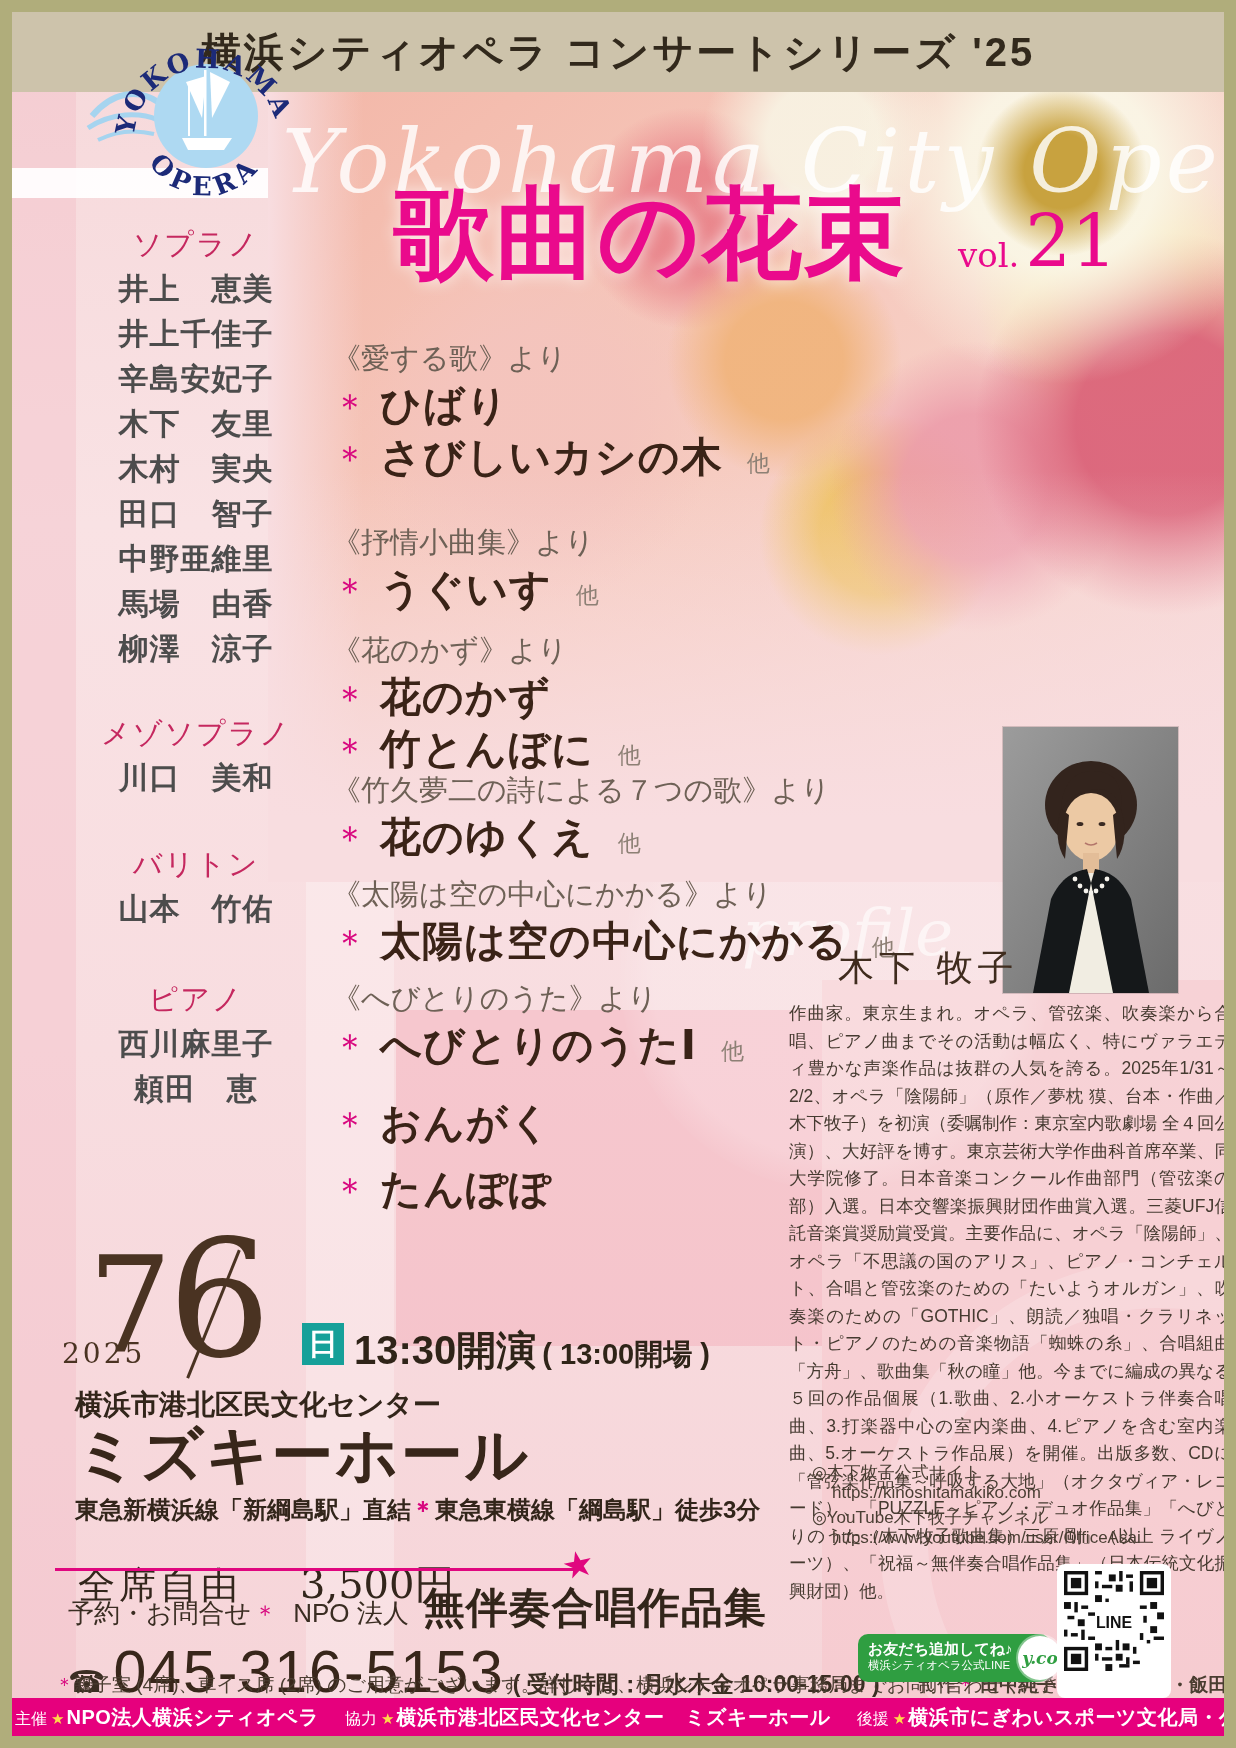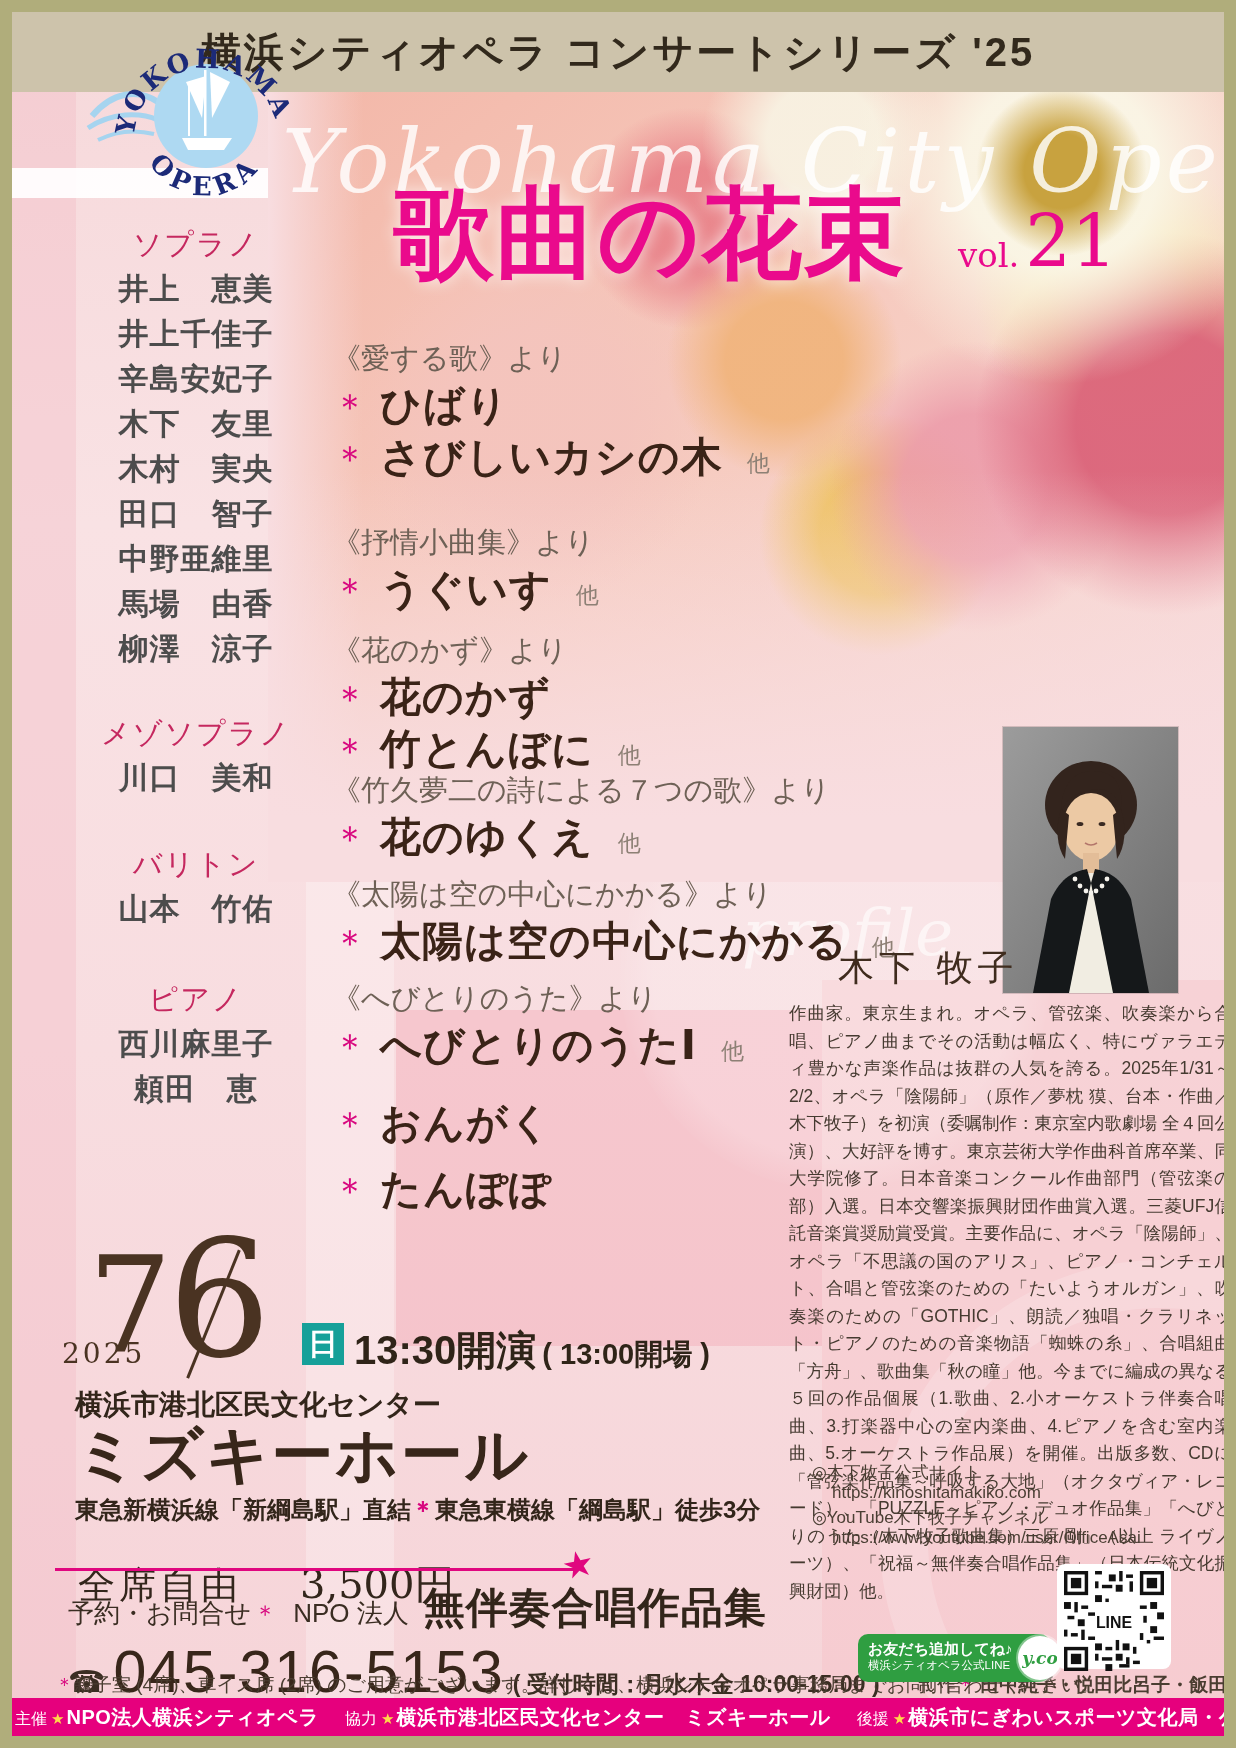--- a/index.html
+++ b/index.html
@@ -155,21 +155,21 @@
 
   
   #line-badge { position:absolute; left:858px; top:1634px; width:192px; height:48px; z-index:11;
     background:#2f9e41; border-radius:10px; color:#fff; padding:5px 44px 5px 10px; }
   #line-badge .b1 { font-size:15px; font-weight:bold; line-height:19px; white-space:nowrap; }
   #line-badge .b2 { font-size:11.5px; line-height:15px; white-space:nowrap; }
   #line-logo-circle { position:absolute; right:-12px; top:2px; width:44px; height:44px; border-radius:50%;
     background:#ffffff; display:flex; align-items:center; justify-content:center;
     font-family:"DejaVu Serif","Liberation Serif",serif; font-style:italic; font-weight:bold;
     color:#2f9e41; font-size:17px; box-shadow:0 0 0 2px rgba(255,255,255,.4); }
-  #qr { position:absolute; left:1057px; top:1564px; width:114px; height:105px; z-index:11;
+  #qr { position:absolute; left:1057px; top:1564px; width:114px; height:134px; z-index:11;
     background:#ffffff; border-radius:8px; padding:7px; }
 
   
   #footer-bar { position:absolute; left:12px; bottom:12px; width:1212px; height:38px; background:#e6007d;
     z-index:50; display:flex; align-items:center; padding-left:3px; color:#fff; white-space:nowrap; }
   .f-item { display:flex; align-items:baseline; margin-right:26px; }
   .f-role { font-size:16px; margin-right:4px; }
   .f-star { font-size:15px; color:#ffd94a; margin-right:2px; }
   .f-name { font-size:20px; font-weight:bold; letter-spacing:0.5px; }
 </style>

